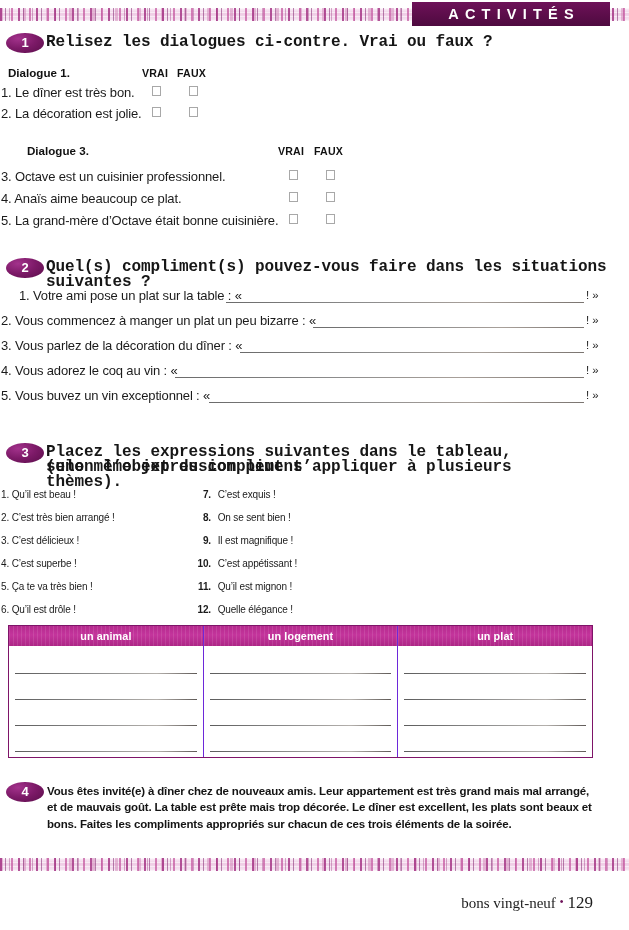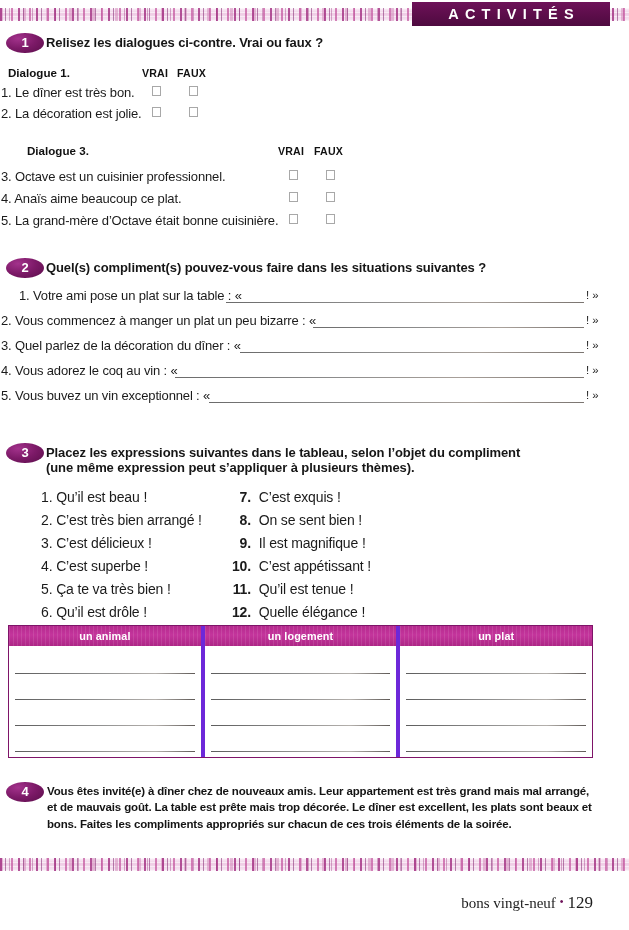--- a/index.html
+++ b/index.html
@@ -74,25 +74,26 @@
     background: radial-gradient(ellipse at 32% 28%, #a3328c 0%, #7d1a68 48%, #5a0d4a 100%);
     color: #ffffff;
     font-size: 13px;
     font-weight: bold;
     text-align: center;
     line-height: 20px;
   }
 
   .ex-title {
     position: absolute;
-    font-size: 13px;
+    font-size: 16px;
     font-weight: bold;
     color: #161616;
     line-height: 15px;
     letter-spacing: -0.1px;
+    font-family: Liberation Mono, monospace;
   }
 
   
   .q-line {
     position: absolute;
     font-size: 13px;
     color: #1b1b1b;
     white-space: nowrap;
     letter-spacing: -0.15px;
   }
@@ -129,25 +130,24 @@
   .ans-tail {
     position: absolute;
     font-size: 11.4px;
     color: #1b1b1b;
     white-space: nowrap;
   }
 
   
   .ex3-item {
     position: absolute;
-    font-size: 14px;
+    font-size: 10px;
     color: #1b1b1b;
     white-space: nowrap;
     letter-spacing: -0.15px;
-    margin-left: 40px;
   }
   .ex3-item-right .n {
     display: inline-block;
     width: 20px;
     text-align: right;
     font-weight: bold;
     margin-right: 4px;
   }
 
   
@@ -157,21 +157,21 @@
     top: 625px;
     width: 585px;
     height: 133px;
     border: 1px solid #7e1468;
     box-sizing: border-box;
     display: flex;
     background: #ffffff;
   }
   .tcol {
     flex: 1 1 0;
-    border-right: 4px solid #6d28d9;
+    border-right: 1px solid #6d28d9;
     display: flex;
     flex-direction: column;
     box-sizing: border-box;
     min-width: 0;
   }
   .tcol:last-child { border-right: none; }
   .tcol-head {
     height: 20px;
     line-height: 20px;
     text-align: center;
@@ -294,21 +294,21 @@
 
 <div class="q-line" style="left:1px; top:313px;">
   <span class="q-num">2.</span>
   <span>Vous commencez à manger un plat un peu bizarre : «</span>
 </div>
 <div class="ans-rule" style="left:313px; top:327px; width:271px;"></div>
 <div class="ans-tail" style="left:586px; top:314px;">! »</div>
 
 <div class="q-line" style="left:1px; top:338px;">
   <span class="q-num">3.</span>
-  <span>Quel parlez de la décoration du dîner : «</span>
+  <span>Vous parlez de la décoration du dîner : «</span>
 </div>
 <div class="ans-rule" style="left:240px; top:352px; width:344px;"></div>
 <div class="ans-tail" style="left:586px; top:339px;">! »</div>
 
 <div class="q-line" style="left:1px; top:363px;">
   <span class="q-num">4.</span>
   <span>Vous adorez le coq au vin : «</span>
 </div>
 <div class="ans-rule" style="left:175px; top:377px; width:409px;"></div>
 <div class="ans-tail" style="left:586px; top:364px;">! »</div>
@@ -360,21 +360,21 @@
 <div class="ex3-item ex3-item-right" style="left:191px; top:535px;">
   <span class="n">9.</span>
   <span>Il est magnifique !</span>
 </div>
 <div class="ex3-item ex3-item-right" style="left:191px; top:558px;">
   <span class="n">10.</span>
   <span>C’est appétissant !</span>
 </div>
 <div class="ex3-item ex3-item-right" style="left:191px; top:581px;">
   <span class="n">11.</span>
-  <span>Qu’il est tenue !</span>
+  <span>Qu’il est mignon !</span>
 </div>
 <div class="ex3-item ex3-item-right" style="left:191px; top:604px;">
   <span class="n">12.</span>
   <span>Quelle élégance !</span>
 </div>
 
 <div id="theme-table">
   <div class="tcol">
     <div class="tcol-head">un animal</div>
     <div class="tcol-body">

